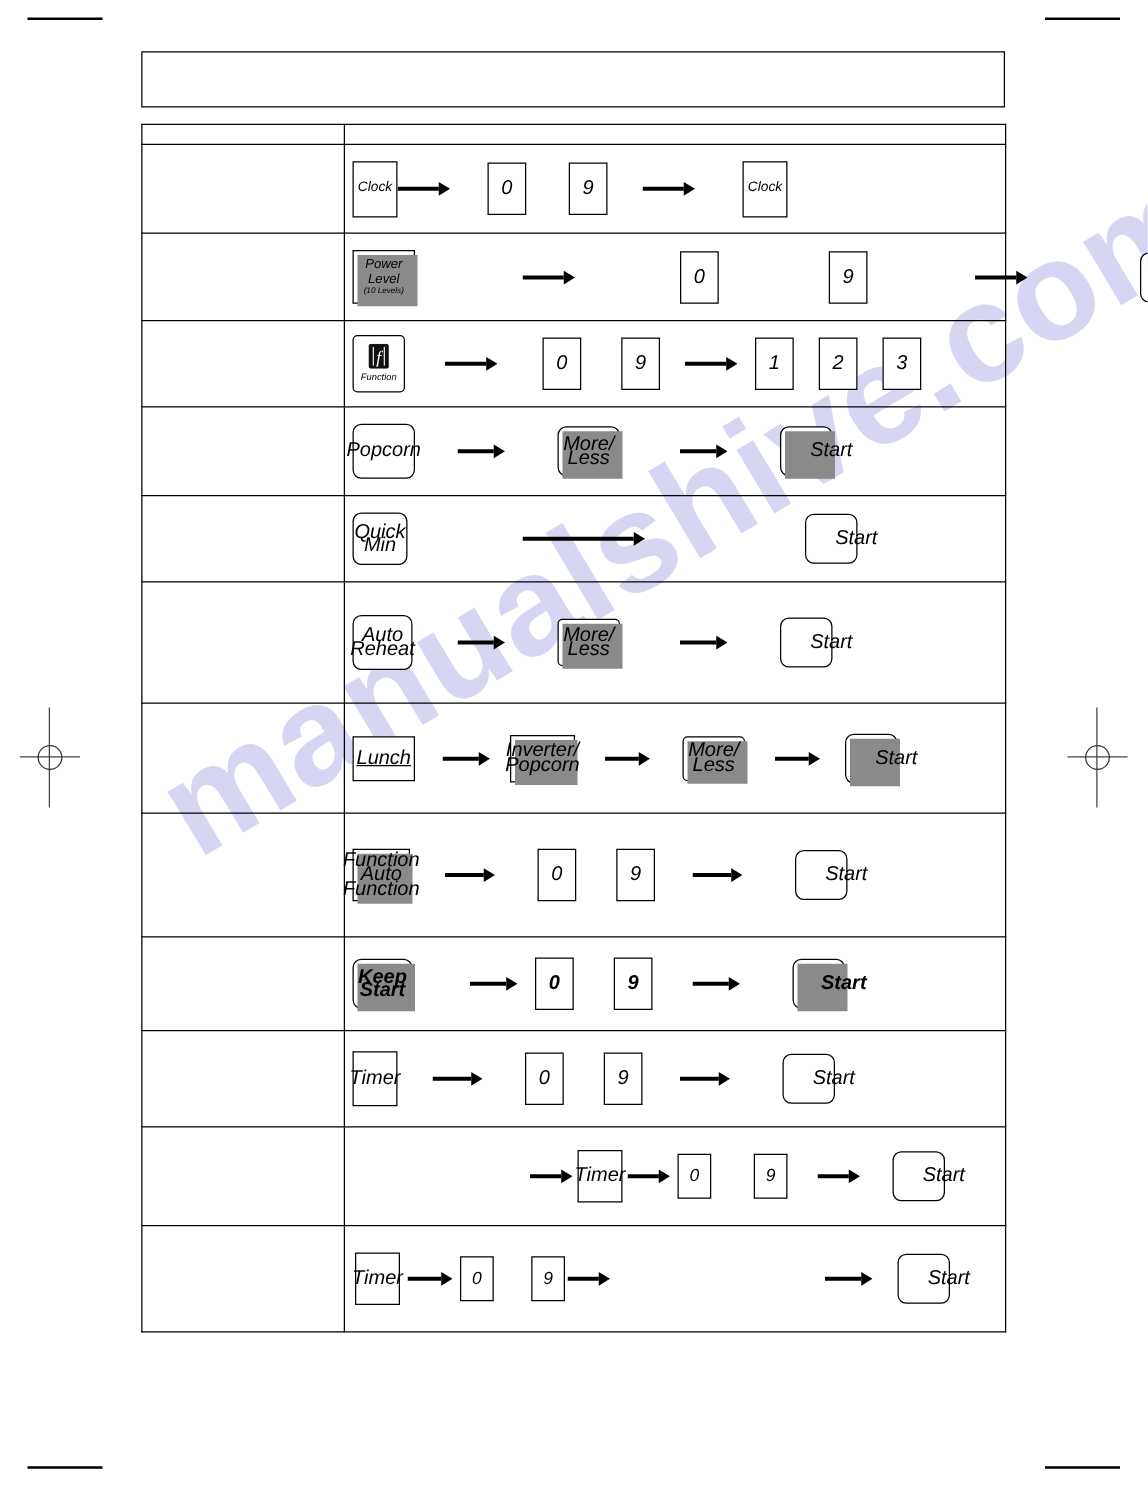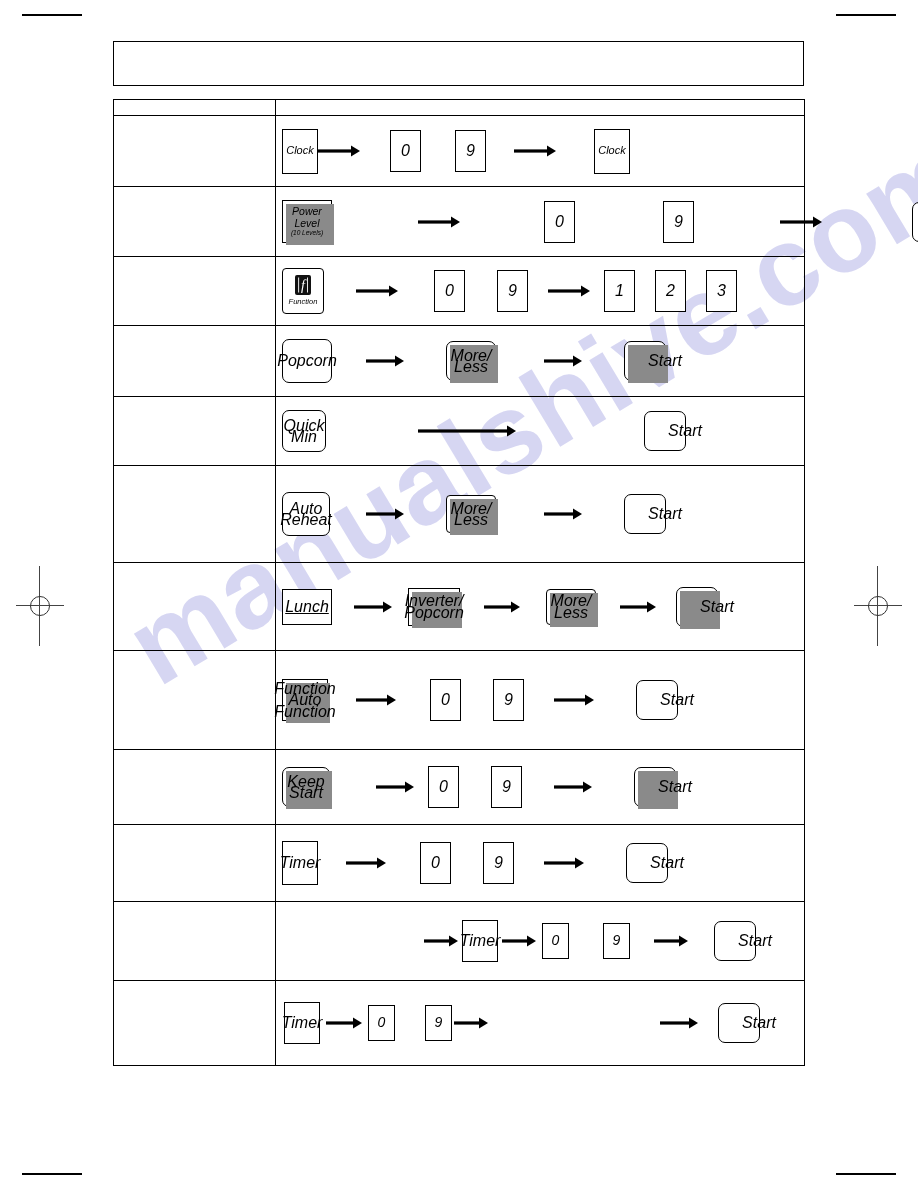--- a/index.html
+++ b/index.html
@@ -612,21 +612,21 @@
               <div class="key-lines">
                 <div>Start</div>
               </div>
             </div>
           </div>
         </td>
       </tr>
       <tr style="height: 74px;">
         <td class="label-cell"></td>
         <td class="steps-cell">
-          <div class="flow" style="height: 74px;">
+          <div class="flow" style="height: 74px; font-weight: bold;">
             <div class="key shadow key-round" style="width: 48px; height: 40px;">
               <div class="key-lines">
                 <div>Keep</div>
                 <div>Start</div>
               </div>
             </div>
             <span class="spacer" style="width: 46px;"></span>
             <span style="flex: 0 0 auto; display: block;">
               <svg width="38" height="14" viewBox="0 0 38 14" class="arrow">
                 <rect x="0" y="5.4" width="29" height="3.2" fill="#000"></rect>

